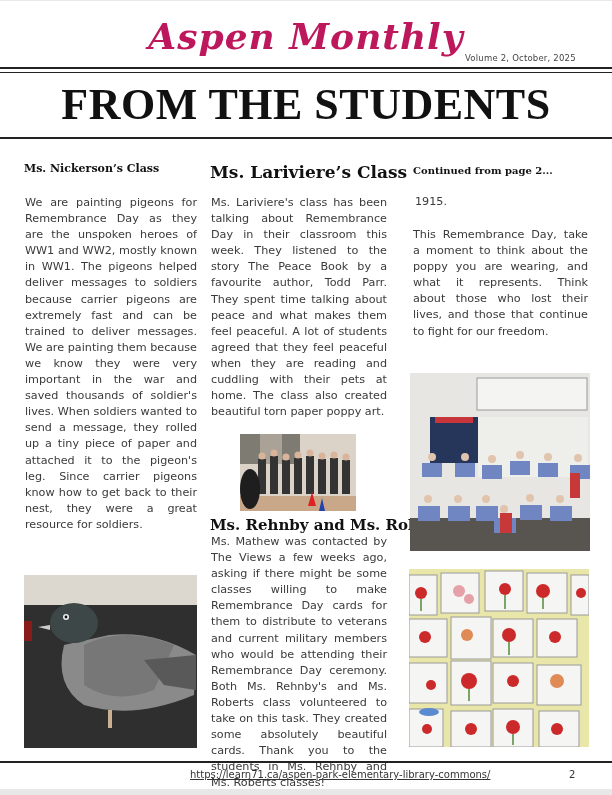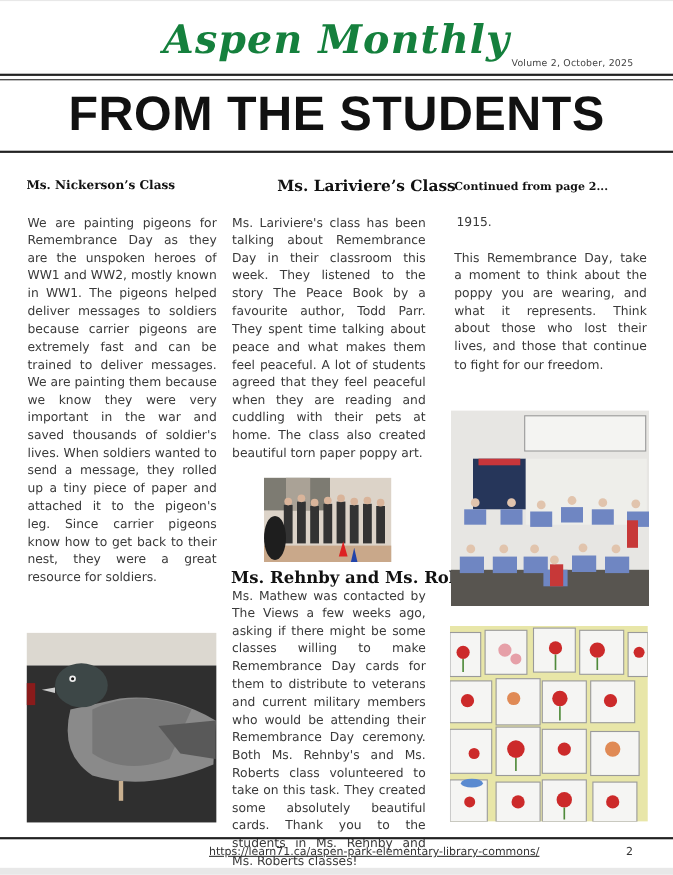--- a/index.html
+++ b/index.html
@@ -1,25 +1,25 @@
 <!DOCTYPE html>
 <html><head>
 <meta charset="utf-8">
 <style>
   html, body { margin:0; padding:0; }
   body { width:612px; height:795px; background:#e8e8e8; position:relative; overflow:hidden;
          font-family:"DejaVu Sans", sans-serif; color:#333; }
   .page { position:absolute; left:0; top:1px; width:612px; height:788px; background:#fff; }
   .masthead { position:absolute; left:0; top:14px; width:612px; text-align:center;
               font-family:"DejaVu Serif", serif; font-weight:bold; font-size:36px; letter-spacing:1px;
-              color:#15803d; font-style:italic; }
+              color:#be185d; font-style:italic; }
   .volume { position:absolute; left:465px; top:52px; font-size:8.5px; color:#444; letter-spacing:.2px; }
   .rule { position:absolute; left:0; width:612px; background:#222; }
   .headline { position:absolute; left:0; top:78px; width:612px; text-align:center;
-              font-family:Liberation Sans, sans-serif; font-weight:bold; font-size:44px; color:#111;
+              font-family:Liberation Serif, serif; font-weight:bold; font-size:44px; color:#111;
               letter-spacing:.5px; }
   .col-title { position:absolute; font-family:"DejaVu Serif", serif; font-weight:bold; color:#111; }
   .body-text { position:absolute; font-size:11.2px; line-height:16.1px; color:#3a3a3a; text-align:justify; }
   .photo { position:absolute; overflow:hidden; }
   .footer-link { position:absolute; left:166px; top:768px; font-size:10px; color:#333; text-decoration:underline;padding-left:24px; }
   .page-num { position:absolute; left:569px; top:768px; font-size:10px; color:#333; }
   .bottom-band { position:absolute; left:0; top:789px; width:612px; height:6px; background:#e8e8e8; }
 </style>
 </head>
 <body>
@@ -48,21 +48,21 @@
       <path d="M60 70 Q100 50 150 70 L130 115 Q90 130 60 110 Z" fill="#777"></path>
       <path d="M120 85 L172 80 L172 115 L140 110 Z" fill="#595959"></path>
       <ellipse cx="50" cy="48" rx="24" ry="20" fill="#3d4747"></ellipse>
       <circle cx="42" cy="42" r="3" fill="#eee"></circle>
       <circle cx="42" cy="42" r="1.4" fill="#111"></circle>
       <polygon points="26,50 14,52 26,55" fill="#ccc"></polygon>
       <rect x="84" y="135" width="4" height="18" fill="#c9b090"></rect>
     </svg>
   </div>
 
-  <div class="col-title" style="left:210px;top:161px;font-size:14px;margin-left:42px;">Ms. Lariviere’s Class</div>
+  <div class="col-title" style="left:210px;top:161px;font-size:17px;">Ms. Lariviere’s Class</div>
   <div class="body-text" style="left:211px;top:194px;width:176px;">Ms. Lariviere's class has been talking about Remembrance Day in their classroom this week. They listened to the story The Peace Book by a favourite author, Todd Parr. They spent time talking about peace and what makes them feel peaceful. A lot of students agreed that they feel peaceful when they are reading and cuddling with their pets at home. The class also created beautiful torn paper poppy art.</div>
 
   <div class="photo" style="left:240px;top:433px;width:116px;height:77px;">
     <svg width="116" height="77" viewBox="0 0 116 77">
       <rect width="116" height="77" fill="#dcd3c8"></rect>
       <rect x="0" y="0" width="60" height="30" fill="#7d7b72"></rect>
       <rect x="20" y="0" width="22" height="30" fill="#aaa296"></rect>
       <rect x="0" y="62" width="116" height="15" fill="#c9a88a"></rect>
       <g fill="#333">
         <rect x="18" y="25" width="8" height="35"></rect>

